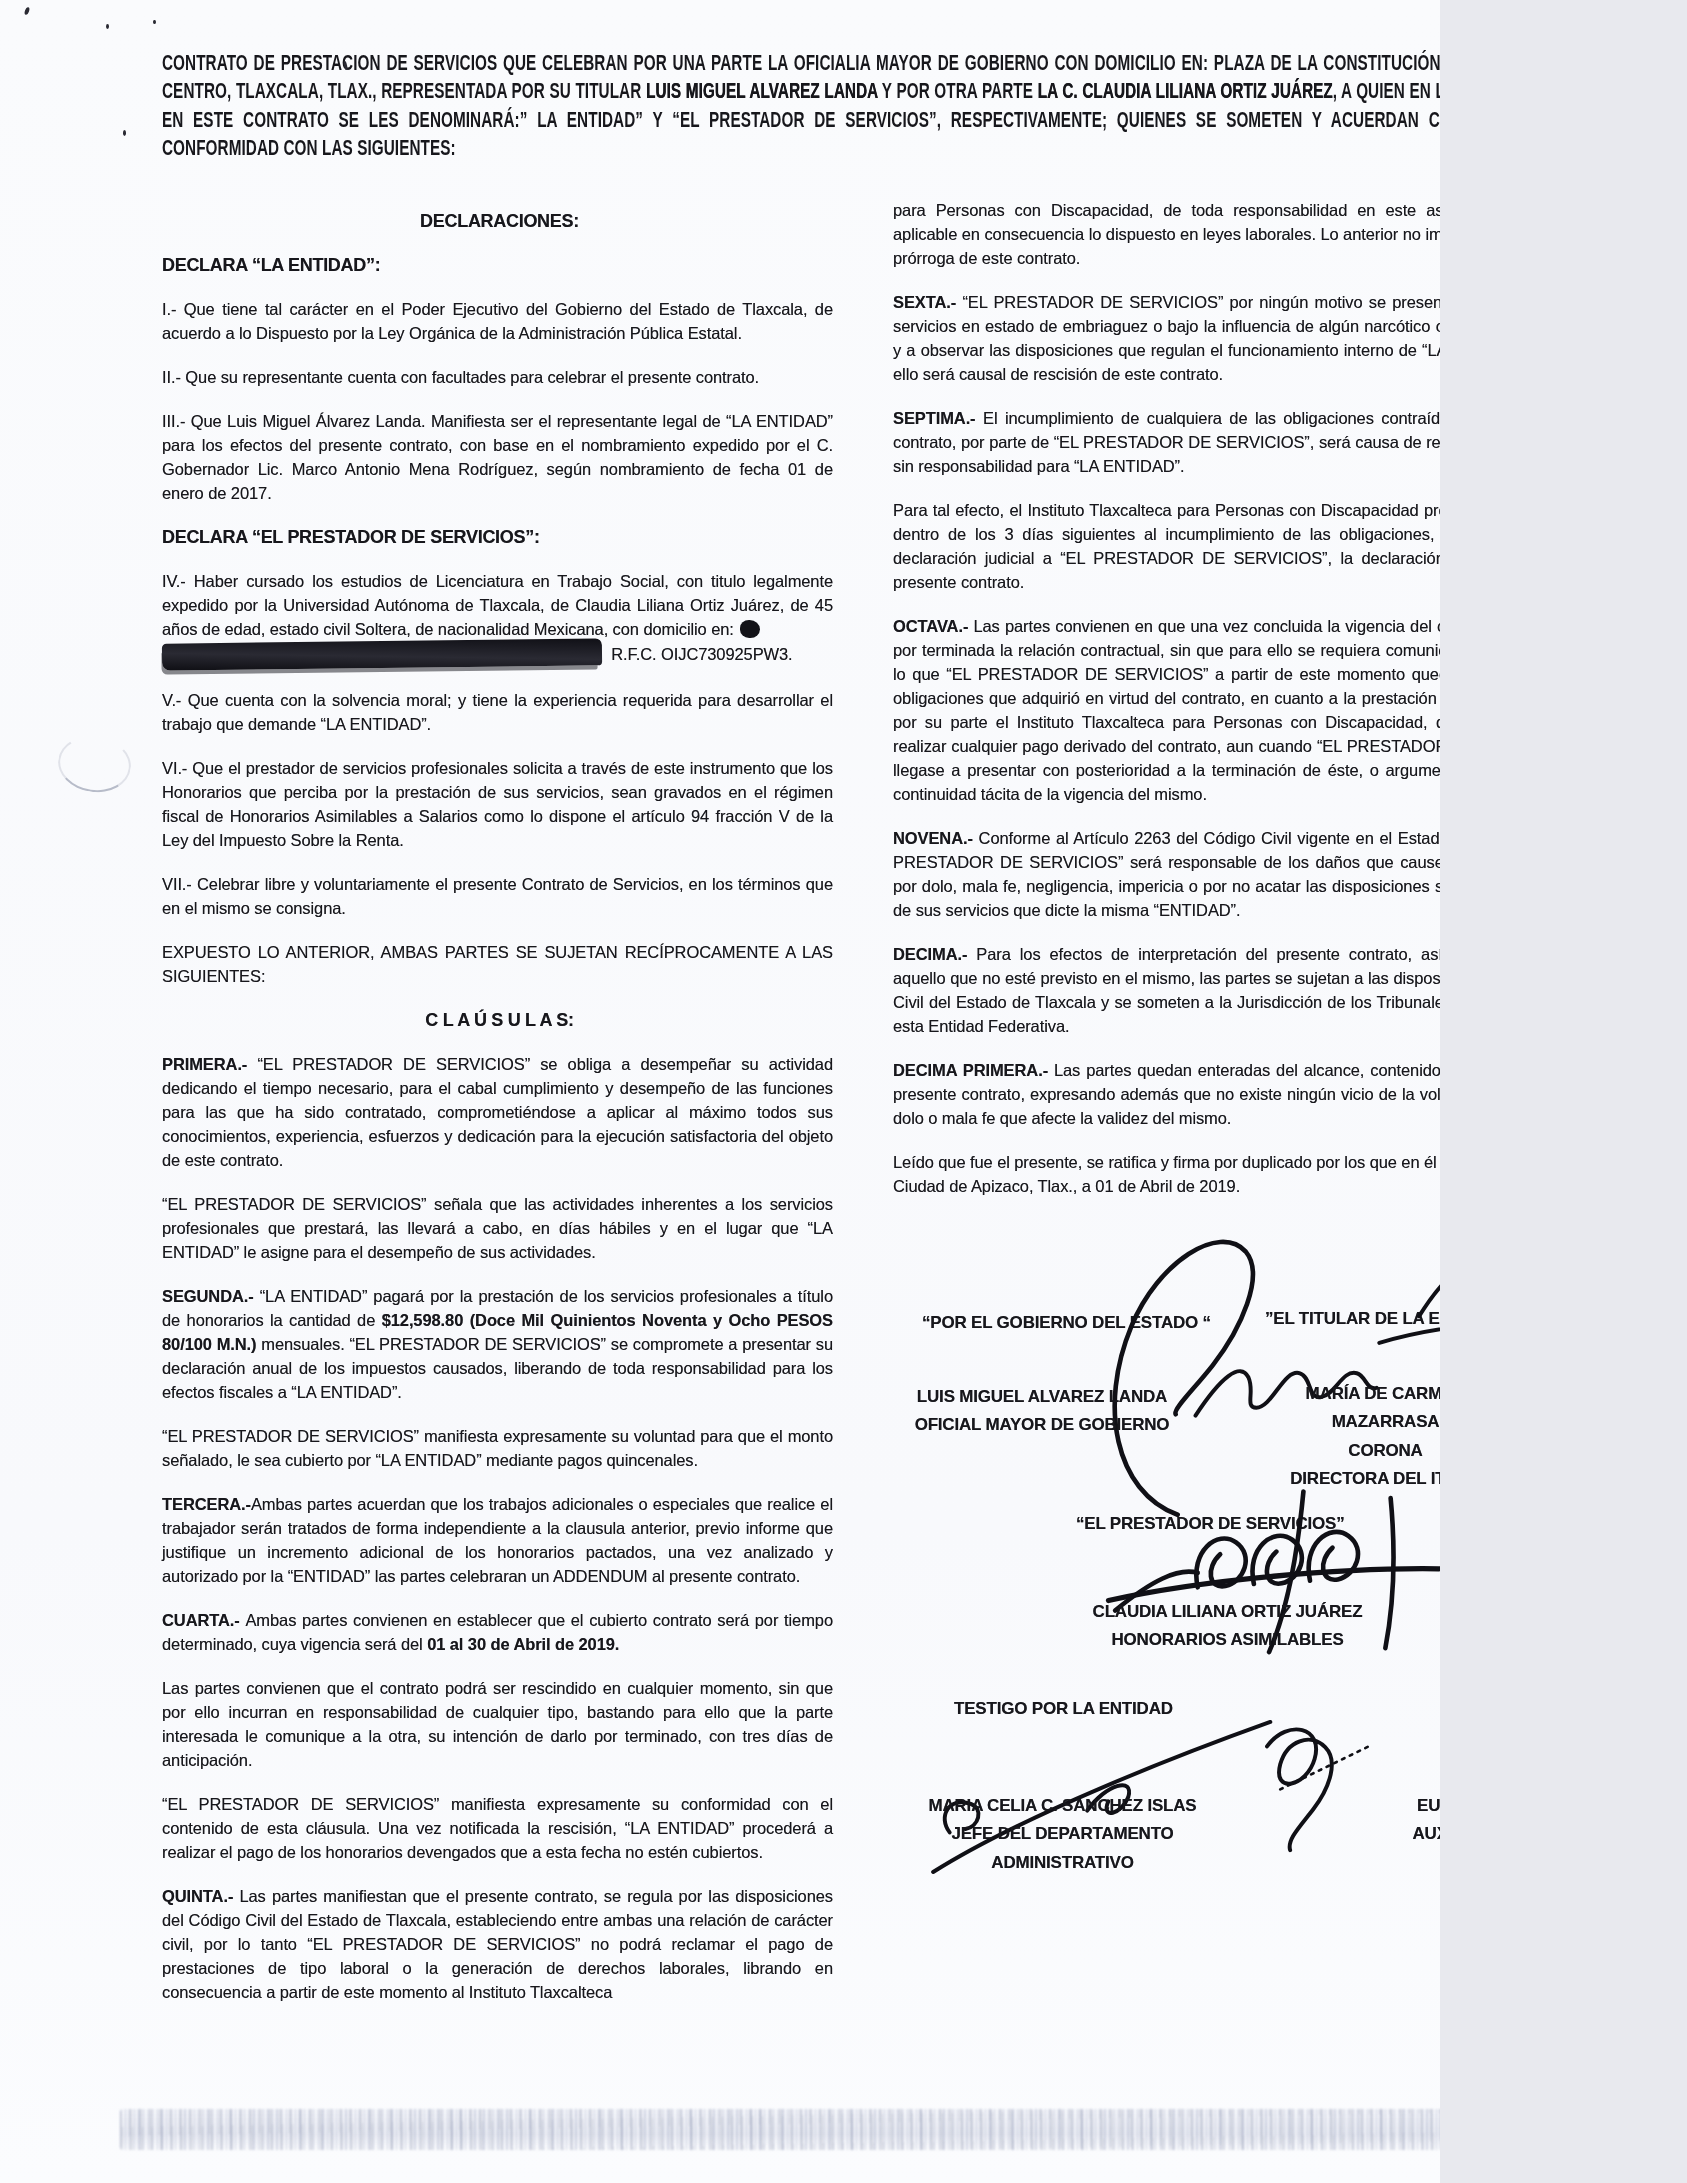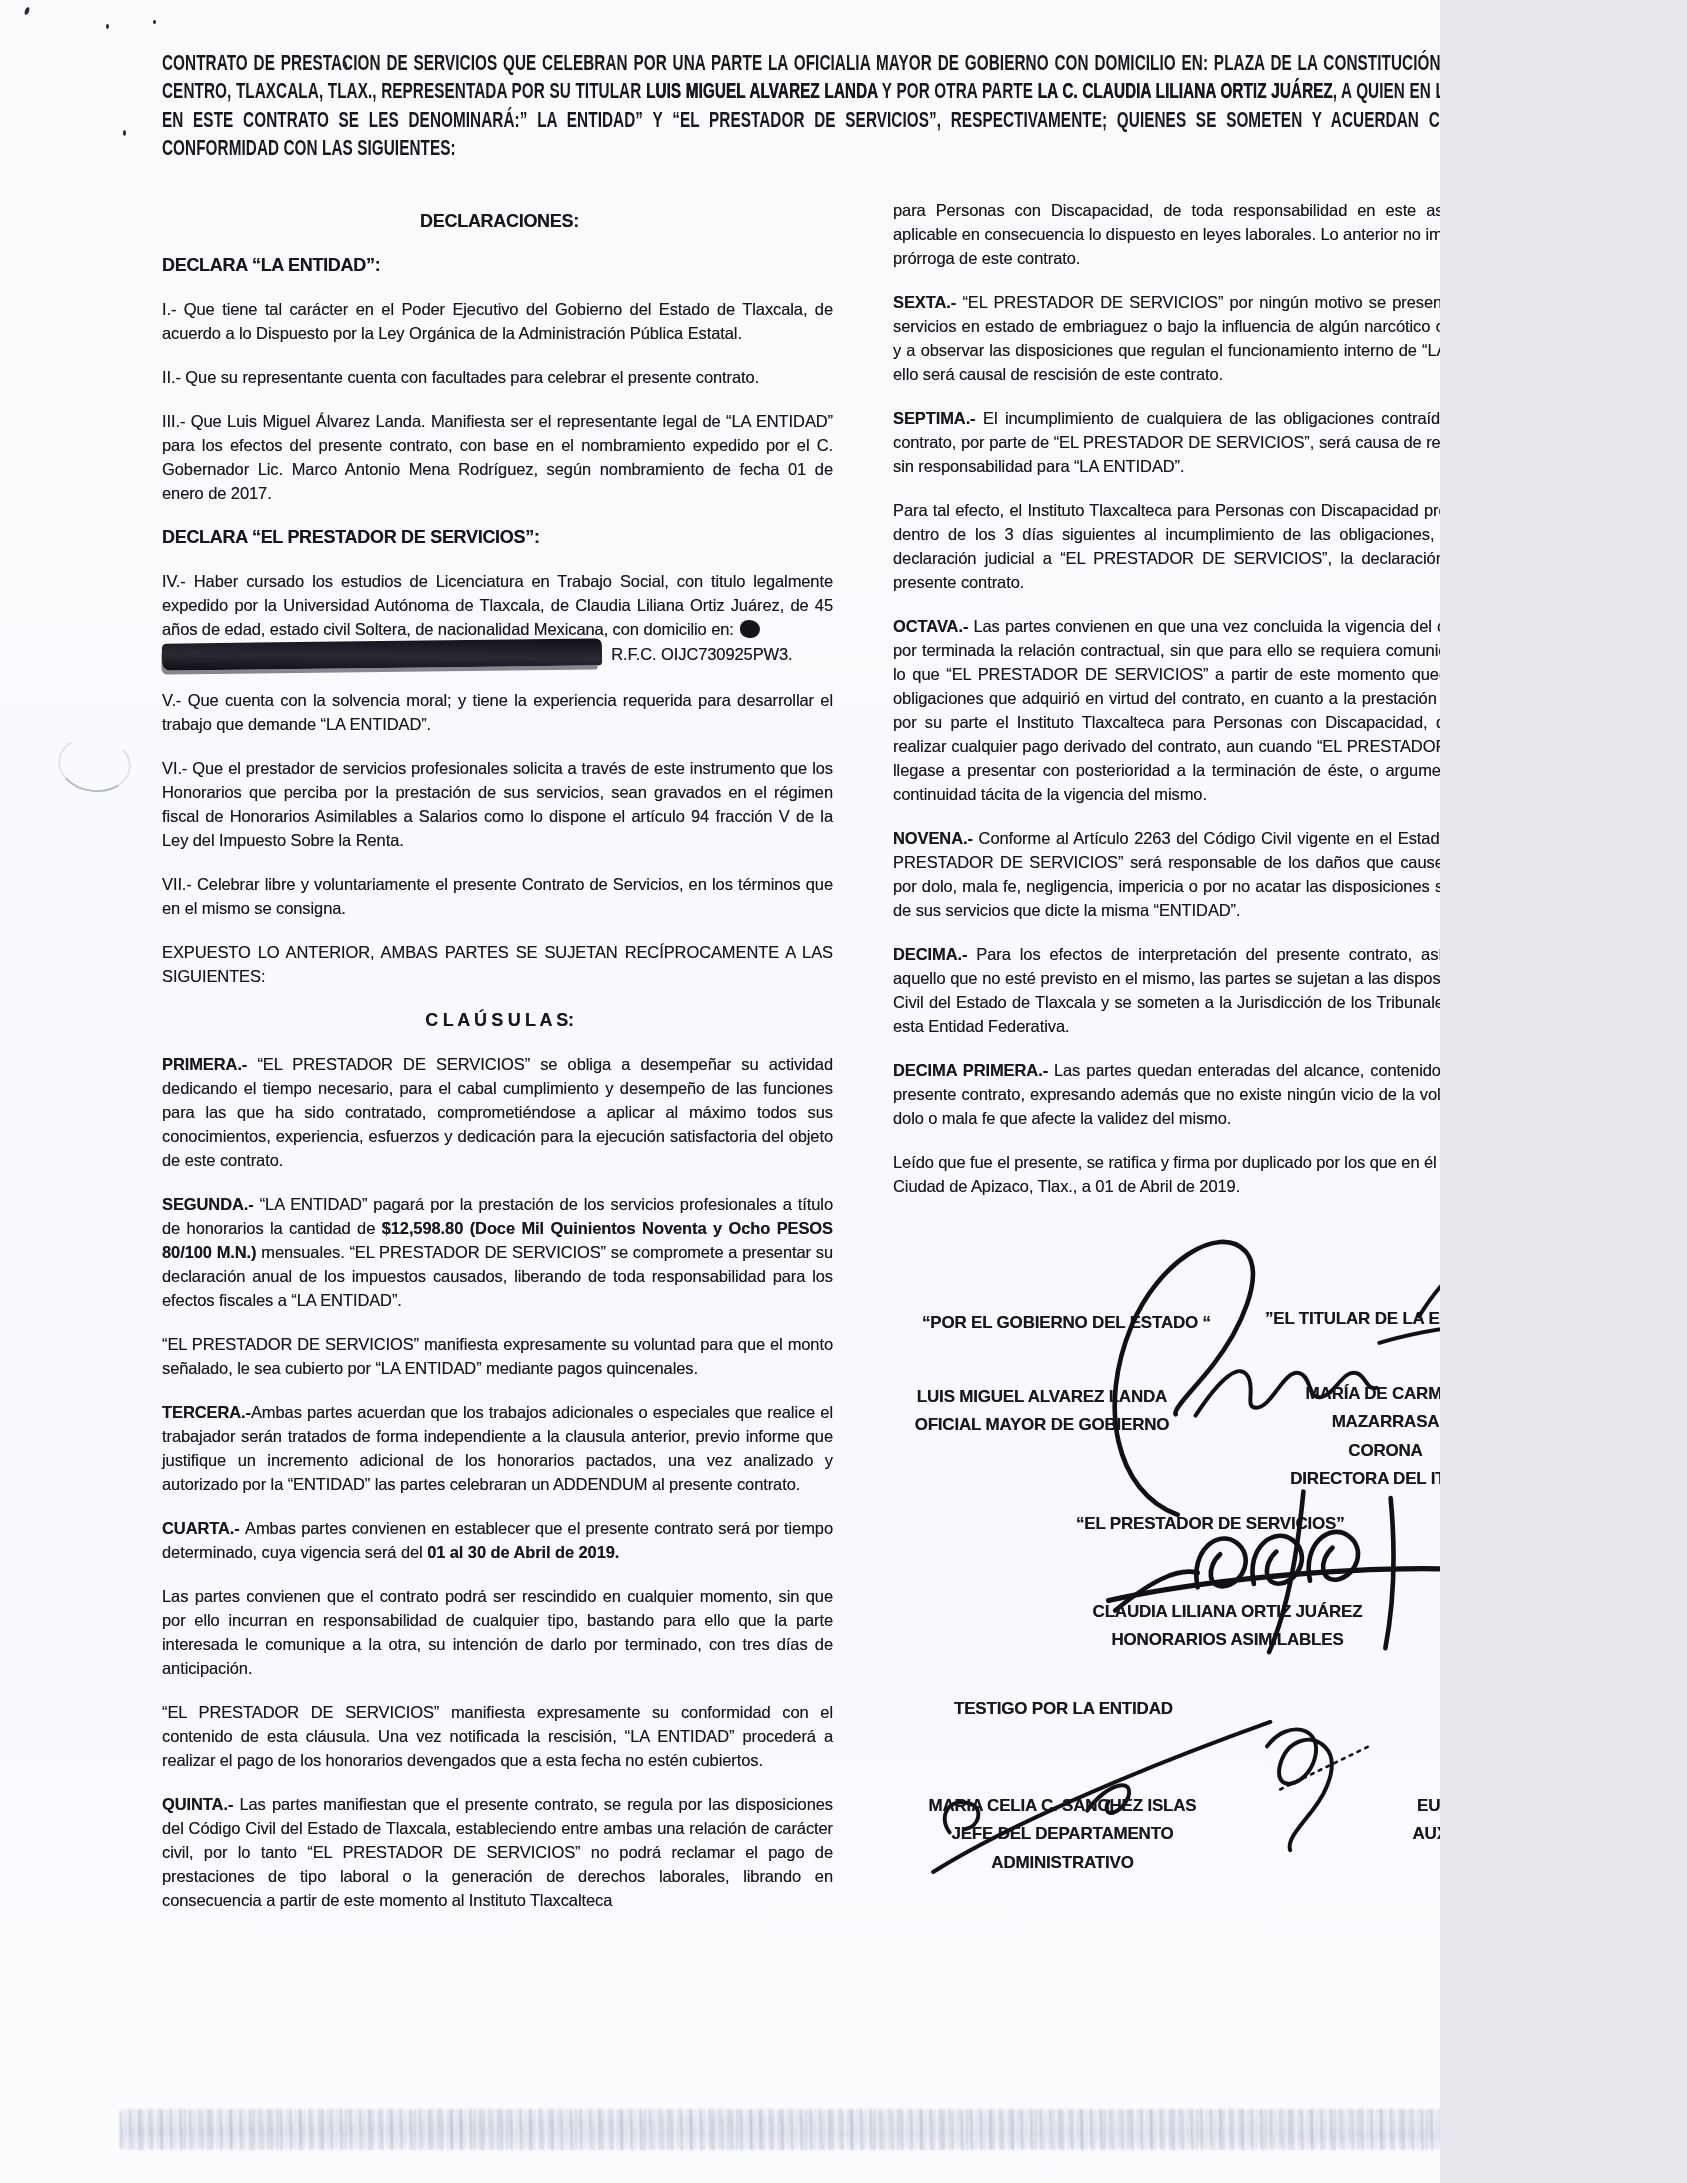--- a/index.html
+++ b/index.html
@@ -75,24 +75,25 @@
     <p class="p">II.- Que su representante cuenta con facultades para celebrar el presente contrato.</p>
     <p class="p">III.- Que Luis Miguel Álvarez Landa. Manifiesta ser el representante  legal de “LA ENTIDAD” para los efectos del presente contrato, con base en el nombramiento expedido por el C. Gobernador Lic. Marco Antonio Mena Rodríguez, según nombramiento de fecha 01 de enero de 2017.</p>
     <p class="t">DECLARA “EL PRESTADOR DE SERVICIOS”:</p>
     <p class="p"><span>IV.- Haber cursado los estudios de Licenciatura en Trabajo Social, con titulo legalmente expedido por la Universidad Autónoma de Tlaxcala, de Claudia Liliana Ortiz Juárez, de 45 años de edad, estado civil Soltera,  de nacionalidad Mexicana, con domicilio en:</span><span class="blob"></span><br><span class="redact"></span><span class="rfc">R.F.C. OIJC730925PW3.</span></p>
     <p class="p">V.- Que cuenta con la solvencia moral; y tiene la experiencia requerida para desarrollar el trabajo que demande “LA ENTIDAD”.</p>
     <p class="p">VI.- Que el prestador de servicios profesionales solicita a través de este instrumento que los Honorarios que perciba por la prestación de sus servicios, sean gravados en el régimen fiscal de Honorarios Asimilables a Salarios como lo dispone el artículo 94 fracción V de la Ley del Impuesto Sobre la Renta.</p>
     <p class="p">VII.- Celebrar libre y voluntariamente el presente Contrato de Servicios, en los términos que en el mismo se consigna.</p>
     <p class="p">EXPUESTO LO ANTERIOR, AMBAS PARTES SE SUJETAN RECÍPROCAMENTE A LAS SIGUIENTES:</p>
     <p class="t center">C L A Ú S U L A S:</p>
     <p class="p"><b class="lead">PRIMERA.- </b><span>“EL PRESTADOR DE SERVICIOS” se obliga a desempeñar su actividad dedicando el tiempo necesario, para el cabal cumplimiento y desempeño de las funciones para las que ha sido contratado, comprometiéndose a aplicar al máximo todos sus conocimientos, experiencia, esfuerzos y dedicación para la ejecución satisfactoria del objeto de este contrato.</span></p>
+    <p class="p">“EL PRESTADOR DE SERVICIOS” señala que las actividades inherentes a los servicios profesionales que prestará, las llevará a cabo, en días hábiles y en el lugar que “LA ENTIDAD” le asigne para el desempeño de sus actividades.</p>
     <p class="p"><b class="lead">SEGUNDA.- </b><span>“LA ENTIDAD” pagará por la prestación de los servicios profesionales a título de honorarios la cantidad de </span><b class="amt">$12,598.80 (Doce Mil Quinientos Noventa y Ocho PESOS 80/100 M.N.)</b><span> mensuales. “EL PRESTADOR DE SERVICIOS” se compromete a presentar su declaración anual de los impuestos causados, liberando de toda responsabilidad para los efectos fiscales a “LA ENTIDAD”.</span></p>
     <p class="p">“EL PRESTADOR DE SERVICIOS” manifiesta expresamente su voluntad para que el monto señalado, le sea cubierto por “LA ENTIDAD” mediante pagos quincenales.</p>
     <p class="p"><b class="lead">TERCERA.-</b><span>Ambas partes acuerdan que los trabajos adicionales o especiales que realice el trabajador serán tratados de forma independiente a la clausula anterior, previo informe que justifique un incremento adicional de los honorarios pactados, una vez analizado y autorizado por la “ENTIDAD” las partes celebraran un ADDENDUM al presente contrato.</span></p>
-    <p class="p"><b class="lead">CUARTA.- </b><span>Ambas partes convienen en establecer que el presente contrato será por tiempo determinado, cuya vigencia será del </span><b class="amt">01 al 30 de Abril de 2019.</b></p>
+    <p class="p"><b class="lead">CUARTA.- </b><span>Ambas partes convienen en establecer que el cubierto contrato será por tiempo determinado, cuya vigencia será del </span><b class="amt">01 al 30 de Abril de 2019.</b></p>
     <p class="p">Las partes convienen que el contrato podrá ser rescindido en cualquier momento, sin que por ello incurran en responsabilidad de cualquier tipo, bastando para ello que la parte interesada le comunique a la otra, su intención de darlo por terminado, con tres días de anticipación.</p>
     <p class="p">“EL PRESTADOR DE SERVICIOS” manifiesta expresamente su conformidad con el contenido de esta cláusula. Una vez notificada la rescisión, “LA ENTIDAD” procederá a realizar el pago de los honorarios devengados que a esta fecha no estén cubiertos.</p>
     <p class="p"><b class="lead">QUINTA.- </b><span>Las partes manifiestan que el presente contrato, se regula por las disposiciones del Código Civil del Estado de Tlaxcala, estableciendo entre ambas una relación de carácter civil, por lo tanto “EL PRESTADOR DE SERVICIOS” no podrá reclamar el pago de prestaciones de tipo laboral o la generación de derechos laborales, librando en consecuencia a partir de este momento al Instituto Tlaxcalteca</span></p>
   </div>
 
   <div class="col right">
     <p class="p">para Personas con Discapacidad, de toda responsabilidad en este aspecto, no siendo aplicable en consecuencia lo dispuesto en leyes laborales. Lo anterior no implica renovación o prórroga de este contrato.</p>
     <p class="p"><b class="lead">SEXTA.- </b><span>“EL PRESTADOR DE SERVICIOS”  por ningún motivo se presentará a prestar sus servicios en estado de embriaguez o bajo la influencia de algún narcótico o droga enervante, y a observar las disposiciones que regulan el funcionamiento interno de “LA ENTIDAD”, pues ello será causal de rescisión de este contrato.</span></p>
     <p class="p"><b class="lead">SEPTIMA.- </b><span>El incumplimiento de cualquiera de las obligaciones contraídas en el presente contrato, por parte de “EL PRESTADOR DE SERVICIOS”, será causa de rescisión del  mismo, sin responsabilidad para “LA ENTIDAD”.</span></p>
     <p class="p">Para tal efecto, el Instituto Tlaxcalteca para Personas con Discapacidad procederá a notificar dentro de los 3 días siguientes al incumplimiento de las obligaciones, sin necesidad de declaración judicial a “EL PRESTADOR DE SERVICIOS”,  la declaración de rescisión del presente contrato.</p>

